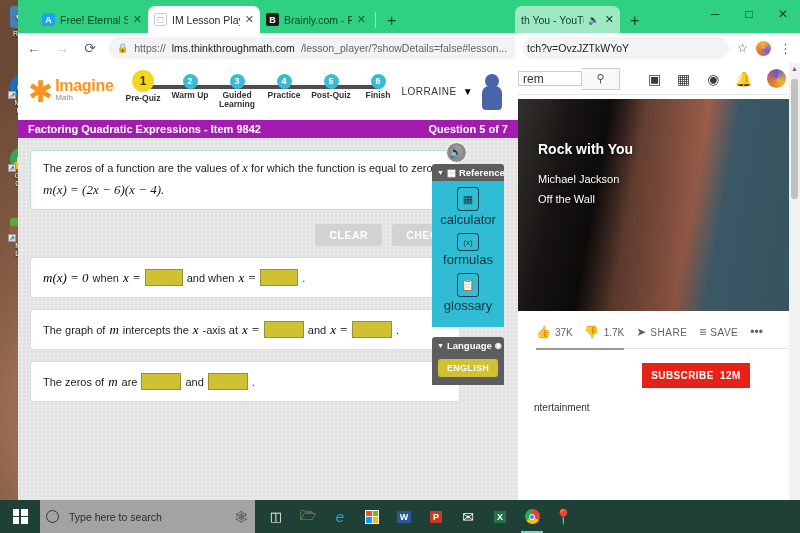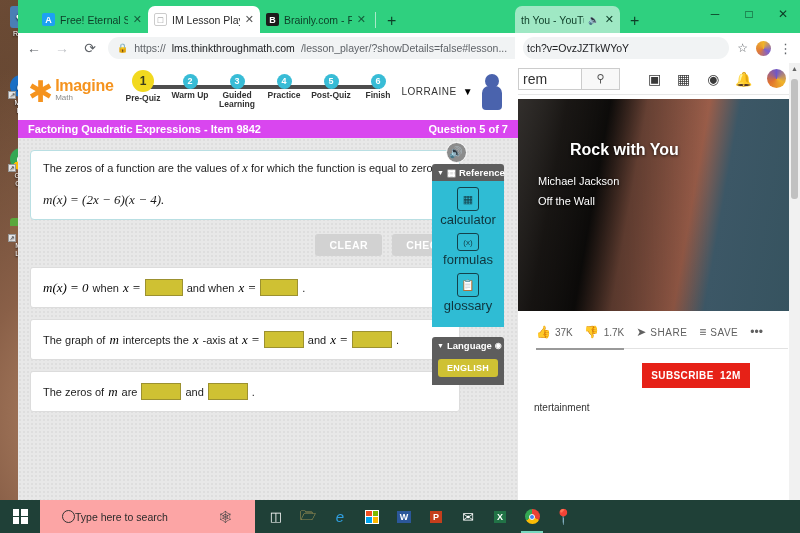--- a/index.html
+++ b/index.html
@@ -38,22 +38,22 @@
   
   #taskbar {
     position:absolute; left:0; right:0; bottom:0; height:33px;
     background:#1f4037; display:flex; align-items:center; z-index:60;
     color:#fff;
   }
   #start-btn { width:40px;height:33px;display:flex;align-items:center;justify-content:center; }
   .win-logo { width:15px;height:15px;display:grid;grid-template-columns:1fr 1fr;grid-template-rows:1fr 1fr;gap:1.5px; }
   .win-logo span { background:#fff; display:block; }
   #search-box {
-    width:215px;height:33px;background:#fca5a5;display:flex;align-items:center;
-    padding:0 22px; gap:0; color:#333;
+    width:215px;height:33px;background:#a3a3a3;display:flex;align-items:center;
+    padding:0 6px; gap:10px; color:#333;
   }
   #search-box .circ { width:13px;height:13px;border:1.6px solid #333;border-radius:50%; }
   #search-box .ph { flex:1; font-size:10.5px; color:#2b2b2b; }
   #search-box .mic { font-size:12px; color:#444; }
   .tb-icons { display:flex; align-items:center; gap:2px; padding-left:6px; }
   .tb-ico {
     width:30px;height:33px;display:flex;align-items:center;justify-content:center;
     font-size:13px; position:relative;
   }
   .tb-ico.active::after {
@@ -122,21 +122,21 @@
   .step.current .dot { width:22px;height:22px;line-height:22px;font-size:12px;background:#f2d91f;color:#3a3a1d;margin-top:-4px;}
   .step .lbl { font-size:8.5px; color:#333; margin-top:2px; line-height:9px; font-weight:bold; }
 
   #user-area { margin-left:auto; display:flex; align-items:center; gap:6px; padding-right:6px; }
   #user-name { font-size:10px; letter-spacing:.5px; color:#333; }
   #avatar-fig { width:26px;height:36px; position:relative; }
   #avatar-fig .head { position:absolute; left:6px; top:0; width:14px;height:14px;border-radius:50%; background:#4a63ad; }
   #avatar-fig .body { position:absolute; left:3px; top:12px; width:20px;height:24px; background:#4a63ad; border-radius:7px 7px 4px 4px; }
 
   #im-titlebar {
-    height:18px; background:#d946ef; color:#fff; display:flex; align-items:center;
+    height:18px; background:#a21caf; color:#fff; display:flex; align-items:center;
     padding:0 10px; font-size:11px; font-weight:bold;
   }
   #im-titlebar .q { margin-left:auto; }
 
   #im-body { position:relative; height:367px; background:#e8e8e8; }
   #im-body::before {
     content:""; position:absolute; inset:0;
     background-image:radial-gradient(#dcdcdc 1px, transparent 1px);
     background-size:4px 4px; opacity:.8;
   }
@@ -196,39 +196,39 @@
   #lang-btn {
     display:inline-block; background:#cfc133; color:#fff; font-size:9px; font-weight:bold;
     padding:4px 9px; border-radius:3px; letter-spacing:.3px;
   }
   #rail-spacer { height:14px; }
 
   
   #yt-pane { position:absolute; left:500px; top:63px; width:282px; height:442px; background:#fff; overflow:hidden; }
   #yt-bar { height:32px; background:#fff; border-bottom:1px solid #e8e8e8; display:flex; align-items:center; }
   #yt-searchbox {
-    width:64px; height:22px; border:1px solid #ccc; font-size:14px; color:#333;
+    width:64px; height:15px; border:1px solid #ccc; font-size:12px; color:#333;
     display:flex; align-items:center; padding:0 4px; margin-left:0px; overflow:hidden;
   }
   #yt-searchbtn { width:38px;height:22px;border:1px solid #ccc; border-left:none; background:#f8f8f8; display:flex;align-items:center;justify-content:center;font-size:11px;color:#555; }
   #yt-bar .ic { font-size:14px; color:#3a3a3a; }
   #yt-bar .spacer { flex:1; }
   #yt-avatar { width:19px;height:19px;border-radius:50%;background:conic-gradient(#6e57c8,#f0b429,#e0722f,#6e57c8); }
 
   #yt-player {
     margin:4px 9px 0 0; height:212px; position:relative; overflow:hidden;
     background:
       linear-gradient(100deg, #6e6761 0%, #2c2723 16%, #12100e 30%, #7d4f3f 42%, #9a5d49 62%, #3c5766 72%, #36535f 100%);
   }
   #yt-player::after {
     content:""; position:absolute; inset:0;
     background:linear-gradient(90deg, rgba(0,0,0,.55) 0%, rgba(0,0,0,.25) 40%, transparent 70%);
   }
   #yt-meta { position:absolute; left:20px; top:42px; z-index:3; color:#fff; }
-  #yt-meta .t { font-size:16px; font-weight:bold; text-shadow:0 1px 3px rgba(0,0,0,.7);margin-left:32px; }
+  #yt-meta .t { font-size:14px; font-weight:bold; text-shadow:0 1px 3px rgba(0,0,0,.7); }
   #yt-meta .a { font-size:11px; margin-top:16px; text-shadow:0 1px 3px rgba(0,0,0,.7); }
   #yt-meta .al { font-size:11px; margin-top:8px; text-shadow:0 1px 3px rgba(0,0,0,.7); }
 
   #yt-actions { display:flex; align-items:center; gap:12px; padding:14px 10px 0 18px; color:#606060; font-size:10px; }
   #yt-actions .act { display:flex; align-items:center; gap:4px; }
   #yt-actions .act .g { font-size:12px; }
   #yt-actions .lbl { letter-spacing:.5px; }
   #yt-divider { height:1px; background:#e2e2e2; margin:9px 12px 0 18px; position:relative; }
   #yt-divider::before { content:""; position:absolute; left:0; top:0; width:88px; height:2px; background:#999; }
   #subscribe {
@@ -366,21 +366,21 @@
       <span>Factoring Quadratic Expressions - Item 9842</span>
       <span class="q">Question 5 of 7</span>
     </div>
 
     <div id="im-body">
       <div id="content-col">
 
         <div id="prompt-card">
           <div id="speaker-btn">🔊</div>
           <p class="p1"><span>The zeros of a function are the values of </span><span class="mathi">x</span><span> for which the function is equal to zero.</span></p>
-          <p class="mathi" style="font-size:13px;margin-top:16px">m(x) = (2x − 6)(x − 4).</p>
+          <p class="mathi" style="font-size:13px;margin-top:6px">m(x) = (2x − 6)(x − 4).</p>
         </div>
 
         <div id="btnrow">
           <div class="grey-btn">CLEAR</div>
           <div class="grey-btn">CHECK</div>
         </div>
 
         <div class="ans-card">
           <span class="mathi" style="font-size:13px">m(x) = 0</span>
           <span class="txt"> when </span>

